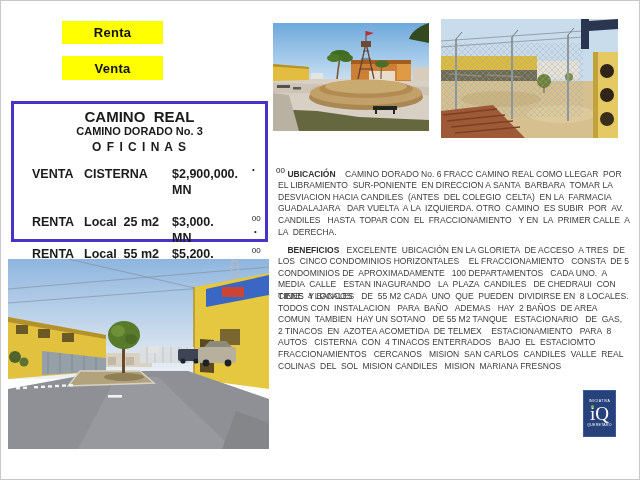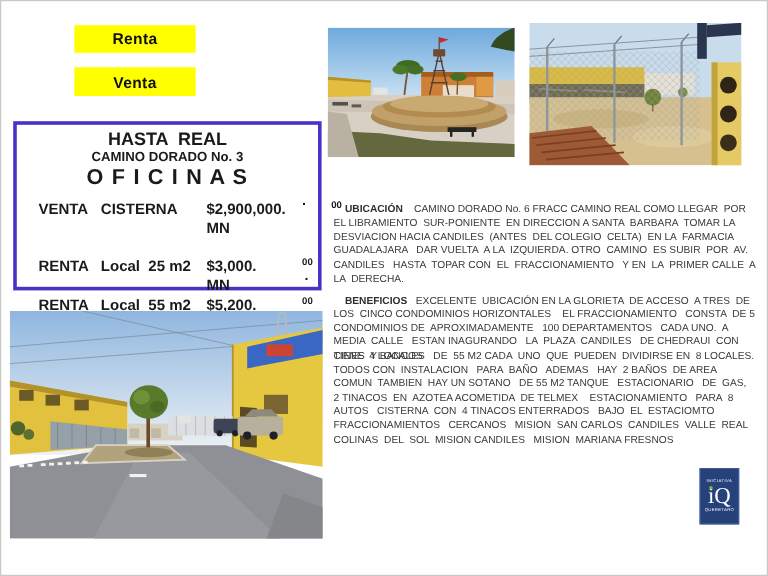--- a/index.html
+++ b/index.html
@@ -17,26 +17,26 @@
   }
   .tag-renta{top:20px;}
   .tag-venta{top:55px;height:24px;}
   
   .info-box{
     position:absolute;left:10px;top:100px;width:257px;height:141px;
     border:3px solid #4734c6;box-sizing:border-box;background:#fff;
   }
   .info-title1{margin-top:4px;text-align:center;font-weight:700;font-size:15px;line-height:17px;color:#1a1a1a;}
   .info-title2{text-align:center;font-weight:700;font-size:11px;line-height:13px;color:#1a1a1a;}
-  .info-title3{text-align:center;font-weight:700;font-size:18px;line-height:19px;letter-spacing:1px;color:#1a1a1a;}
+  .info-title3{text-align:center;font-weight:700;font-size:12px;line-height:19px;letter-spacing:1px;color:#1a1a1a;}
   .price-rows{position:absolute;left:18px;top:62px;right:14px;}
   .price-row{display:grid;grid-template-columns:52px 88px auto;font-weight:700;font-size:12.5px;line-height:16px;color:#1a1a1a;}
   .price-row.first{margin-bottom:16px;}
   .price-amount{white-space:nowrap;}
-  sup.cents{font-size:8px;font-weight:700;vertical-align:super;line-height:0;padding-left:38px;}
+  sup.cents{font-size:8px;font-weight:400;vertical-align:super;line-height:0;padding-left:38px;}
   .stray-dot{position:absolute;font-weight:700;font-size:12px;color:#1a1a1a;}
   .dot1{right:10px;top:56px;}
   .dot2{right:8px;top:118px;}
   
   .section{
     position:absolute;left:277px;width:353px;
     font-size:8.5px;line-height:11.6px;color:#3a3a3a;
   }
   .sec-ubicacion{top:156px;}
   .sec-beneficios{top:232px;}
@@ -66,21 +66,21 @@
 <div class="canvas">
 
   <div class="tag tag-renta">
     <span>Renta</span>
   </div>
   <div class="tag tag-venta">
     <span>Venta</span>
   </div>
 
   <div class="info-box">
-    <div class="info-title1 pre">HASTA  REAL</div>
+    <div class="info-title1 pre">CAMINO  REAL</div>
     <div class="info-title2 pre">CAMINO DORADO No. 3</div>
     <div class="info-title3 pre">O F I C I N A S</div>
     <span class="stray-dot dot1">.</span>
     <span class="stray-dot dot2">.</span>
     <div class="price-rows">
       <div class="price-row first">
         <span class="pre">VENTA</span>
         <span class="pre">CISTERNA</span>
         <span class="price-amount"><span>$2,900,000.</span><sup class="cents">00</sup><span class="pre"> MN</span></span>
       </div>

